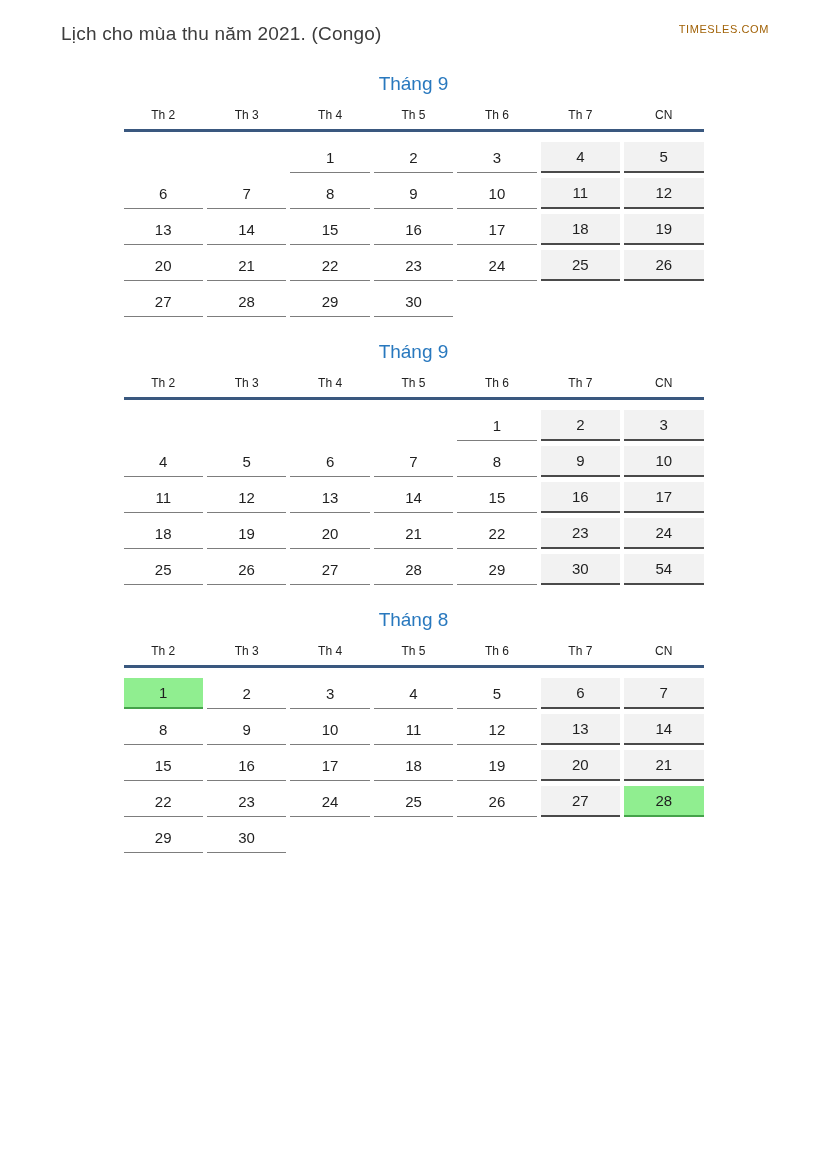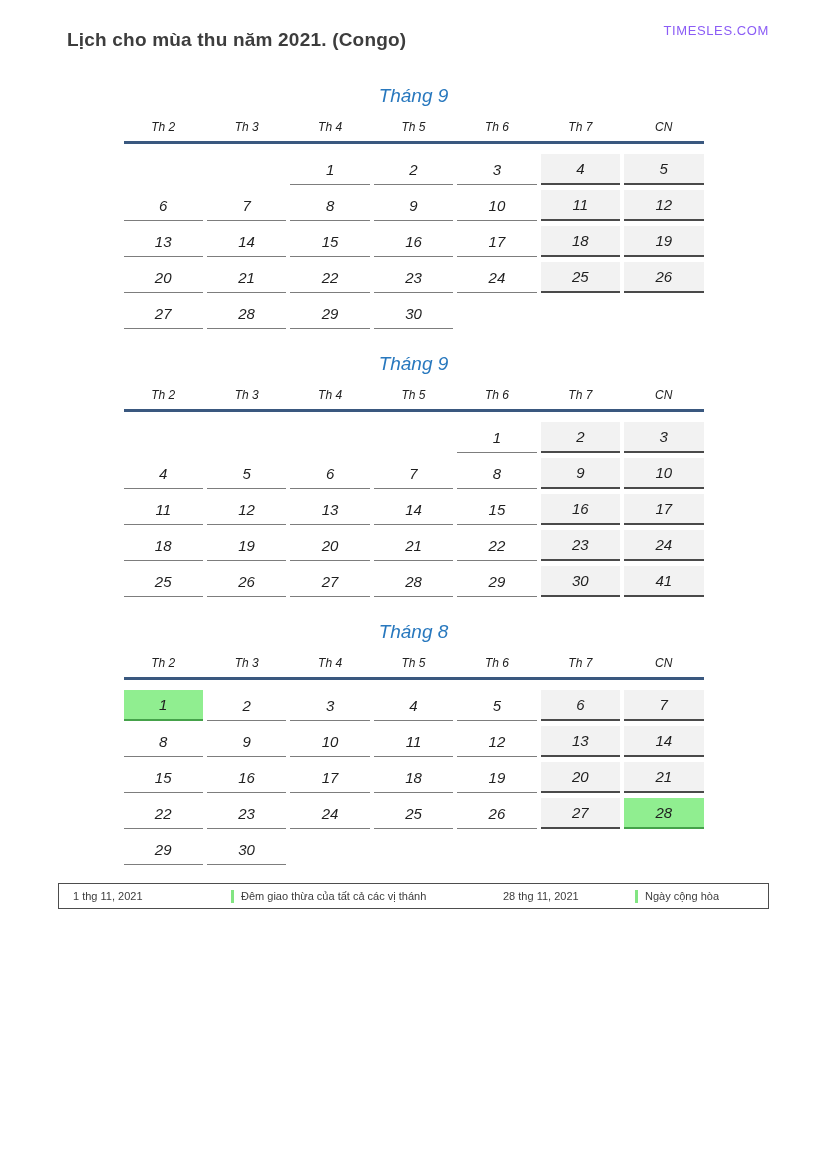--- a/index.html
+++ b/index.html
@@ -9,28 +9,28 @@
     background: #ffffff;
     font-family: "Liberation Sans", sans-serif;
     color: #222;
     overflow: hidden;
   }
   .header {
     display: flex; justify-content: space-between; align-items: flex-start;
     padding: 19px 58px 0 57px;
   }
   .header h1 {
-    margin: 10px; font-size: 19px; font-weight: 700;
+    margin: 4px; font-size: 19px; font-weight: 400;
     color: #3d3d3d; letter-spacing: 0.2px;
   }
   .brand {
-    font-size: 13px; color: #8b5cf6; text-decoration: none;
+    font-size: 11px; color: #a16207; text-decoration: none;
     letter-spacing: 0.6px; margin-top: 4px; font-weight: 400;
   }
-  .month { width: 580px; margin: 0 auto; font-style: italic; }
+  .month { width: 580px; margin: 0 auto; }
   .month-title {
     margin: 24px 0 0; text-align: center;
     font-size: 19px; font-weight: 400; color: #2878be;
   }
   .weekday-row {
     display: grid; grid-template-columns: repeat(7, 1fr); column-gap: 4px;
     margin-top: 13px; padding-bottom: 7px;
     border-bottom: 3px solid #3a587f;
   }
   .weekday-label { text-align: center; font-size: 12px; color: #222; }
@@ -177,21 +177,21 @@
             <div class="day-cell weekend">23</div>
             <div class="day-cell weekend">24</div>
           </div>
           <div class="week-row">
             <div class="day-cell">25</div>
             <div class="day-cell">26</div>
             <div class="day-cell">27</div>
             <div class="day-cell">28</div>
             <div class="day-cell">29</div>
             <div class="day-cell weekend">30</div>
-            <div class="day-cell weekend">41</div>
+            <div class="day-cell weekend">54</div>
           </div>
         </div>
   </section>
 
   <section class="month">
     <h2 class="month-title">Tháng 8</h2>
     <div class="weekday-row">
           <span class="weekday-label">Th 2</span>
           <span class="weekday-label">Th 3</span>
           <span class="weekday-label">Th 4</span>
@@ -243,26 +243,14 @@
             <div class="day-cell empty"></div>
             <div class="day-cell empty"></div>
             <div class="day-cell empty"></div>
             <div class="day-cell empty"></div>
             <div class="day-cell empty"></div>
           </div>
         </div>
   </section>
 </main>
 
-  <footer class="legend">
-    <span class="legend-date">1 thg 11, 2021</span>
-    <span class="legend-item">
-      <span class="legend-marker"></span>
-      <span>Đêm giao thừa của tất cả các vị thánh</span>
-    </span>
-    <span class="legend-date">28 thg 11, 2021</span>
-    <span class="legend-item">
-      <span class="legend-marker"></span>
-      <span>Ngày cộng hòa</span>
-    </span>
-  </footer>
 
 </div>
 
 </body></html>

